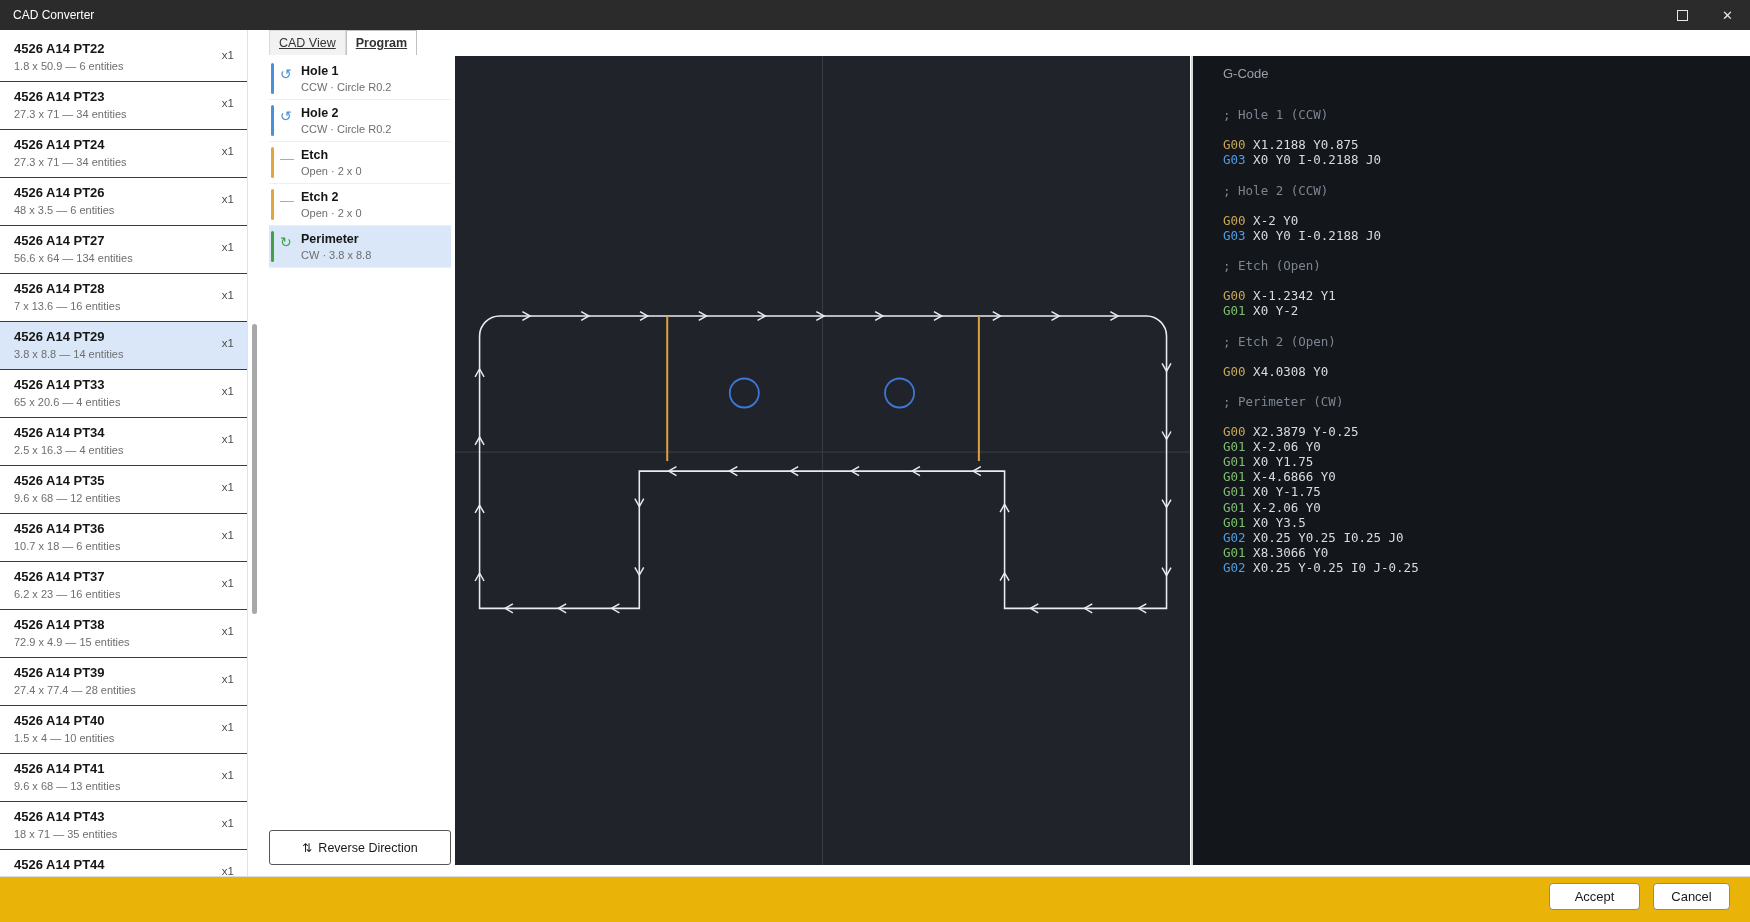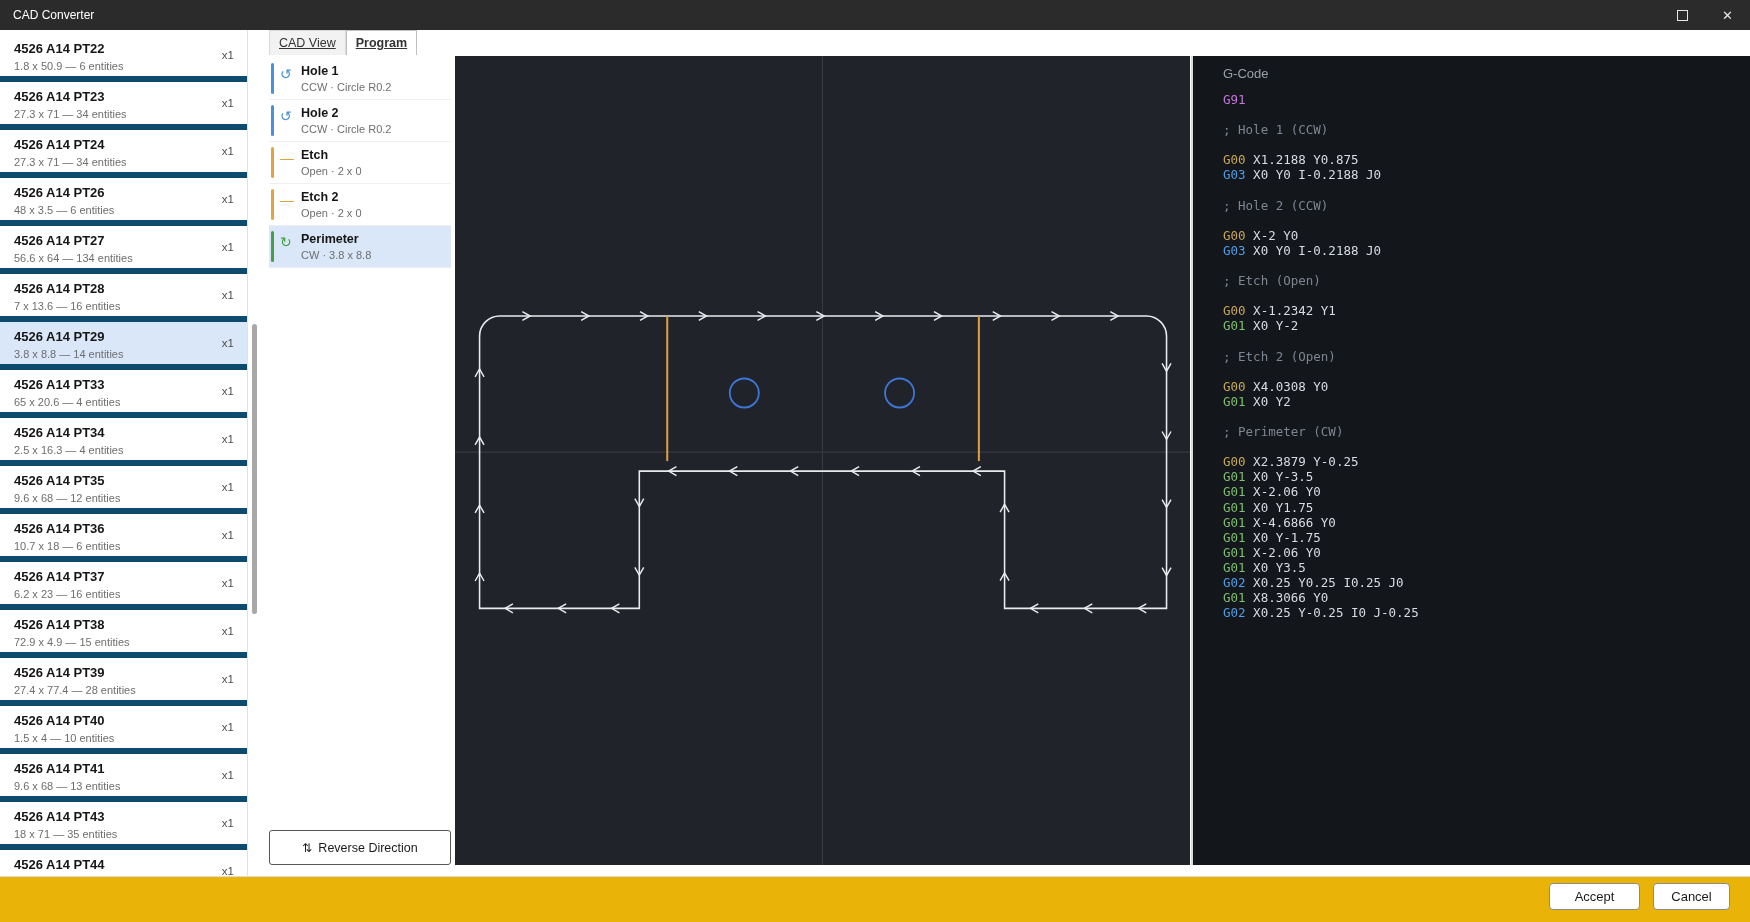--- a/index.html
+++ b/index.html
@@ -12,21 +12,21 @@
   .win-controls{display:flex;height:100%;}
   .win-btn{width:45px;height:100%;display:flex;align-items:center;justify-content:center;color:#e6e6e6;font-size:13px;}
   .max-glyph{display:inline-block;width:9px;height:9px;border:1px solid #e6e6e6;}
 
   
   .content{position:absolute;top:30px;left:0;right:0;bottom:46px;background:#fff;}
 
   
   .sidebar{position:absolute;left:0;top:0;bottom:0;width:247px;border-right:1px solid #e2e2e2;overflow:hidden;background:#fff;}
   .parts-list{padding-top:4px;}
-  .part-item{position:relative;height:48px;box-sizing:border-box;padding:7px 40px 16px 14px;border-bottom:6px solid #0c4a6e;}
+  .part-item{position:relative;height:48px;box-sizing:border-box;padding:7px 40px 16px 14px;border-bottom:1px solid #0c4a6e;}
   .part-item.selected{background:var(--selection-bg,#d9e7f8);}
   .part-name{font-size:13px;font-weight:bold;color:#161616;line-height:16px;}
   .part-details{font-size:11px;color:#6e6e6e;margin-top:3px;}
   .part-qty{position:absolute;right:13px;top:15px;font-size:11.5px;color:#4f4f4f;}
   .sidebar-scrollbar{position:absolute;left:252px;top:294px;width:5px;height:290px;border-radius:3px;background:#a8a8a8;}
 
   
   .ops-panel{position:absolute;left:269px;top:0;bottom:0;width:182px;background:#fff;}
   .tabs{display:flex;height:25px;align-items:stretch;}
   .tab{padding:5px 9px 0 9px;font-size:12.5px;color:#333;background:#f2f2f2;border:1px solid #d9d9d9;border-bottom:none;box-sizing:border-box;text-decoration:underline;}
@@ -280,46 +280,43 @@
             <path d="M-6 -4 L1 0 L-6 4" class="arrow" transform="translate(22 403.5) rotate(-90)"></path>
             <path d="M-6 -4 L1 0 L-6 4" class="arrow" transform="translate(22 342.5) rotate(-90)"></path>
             <path d="M-6 -4 L1 0 L-6 4" class="arrow" transform="translate(22 281.5) rotate(-90)"></path>
           </g>
       </svg>
     </div>
 
     <div class="gcode-panel">
       <div class="gcode-title">G-Code</div>
       <div class="gcode-lines">
-          <div class="gline k-set"><span class="cmd">G91</span></div>
           <div class="gline k-blank">&nbsp;</div>
           <div class="gline k-cmt"><span class="args">; Hole 1 (CCW)</span></div>
           <div class="gline k-blank">&nbsp;</div>
           <div class="gline k-g0"><span class="cmd">G00</span><span class="args"> X1.2188 Y0.875</span></div>
           <div class="gline k-g3"><span class="cmd">G03</span><span class="args"> X0 Y0 I-0.2188 J0</span></div>
           <div class="gline k-blank">&nbsp;</div>
           <div class="gline k-cmt"><span class="args">; Hole 2 (CCW)</span></div>
           <div class="gline k-blank">&nbsp;</div>
           <div class="gline k-g0"><span class="cmd">G00</span><span class="args"> X-2 Y0</span></div>
           <div class="gline k-g3"><span class="cmd">G03</span><span class="args"> X0 Y0 I-0.2188 J0</span></div>
           <div class="gline k-blank">&nbsp;</div>
           <div class="gline k-cmt"><span class="args">; Etch (Open)</span></div>
           <div class="gline k-blank">&nbsp;</div>
           <div class="gline k-g0"><span class="cmd">G00</span><span class="args"> X-1.2342 Y1</span></div>
           <div class="gline k-g1"><span class="cmd">G01</span><span class="args"> X0 Y-2</span></div>
           <div class="gline k-blank">&nbsp;</div>
           <div class="gline k-cmt"><span class="args">; Etch 2 (Open)</span></div>
           <div class="gline k-blank">&nbsp;</div>
           <div class="gline k-g0"><span class="cmd">G00</span><span class="args"> X4.0308 Y0</span></div>
-          <div class="gline k-g1"><span class="cmd">G01</span><span class="args"> X0 Y2</span></div>
           <div class="gline k-blank">&nbsp;</div>
           <div class="gline k-cmt"><span class="args">; Perimeter (CW)</span></div>
           <div class="gline k-blank">&nbsp;</div>
           <div class="gline k-g0"><span class="cmd">G00</span><span class="args"> X2.3879 Y-0.25</span></div>
-          <div class="gline k-g1"><span class="cmd">G01</span><span class="args"> X0 Y-3.5</span></div>
           <div class="gline k-g1"><span class="cmd">G01</span><span class="args"> X-2.06 Y0</span></div>
           <div class="gline k-g1"><span class="cmd">G01</span><span class="args"> X0 Y1.75</span></div>
           <div class="gline k-g1"><span class="cmd">G01</span><span class="args"> X-4.6866 Y0</span></div>
           <div class="gline k-g1"><span class="cmd">G01</span><span class="args"> X0 Y-1.75</span></div>
           <div class="gline k-g1"><span class="cmd">G01</span><span class="args"> X-2.06 Y0</span></div>
           <div class="gline k-g1"><span class="cmd">G01</span><span class="args"> X0 Y3.5</span></div>
           <div class="gline k-g2"><span class="cmd">G02</span><span class="args"> X0.25 Y0.25 I0.25 J0</span></div>
           <div class="gline k-g1"><span class="cmd">G01</span><span class="args"> X8.3066 Y0</span></div>
           <div class="gline k-g2"><span class="cmd">G02</span><span class="args"> X0.25 Y-0.25 I0 J-0.25</span></div>
         </div>

